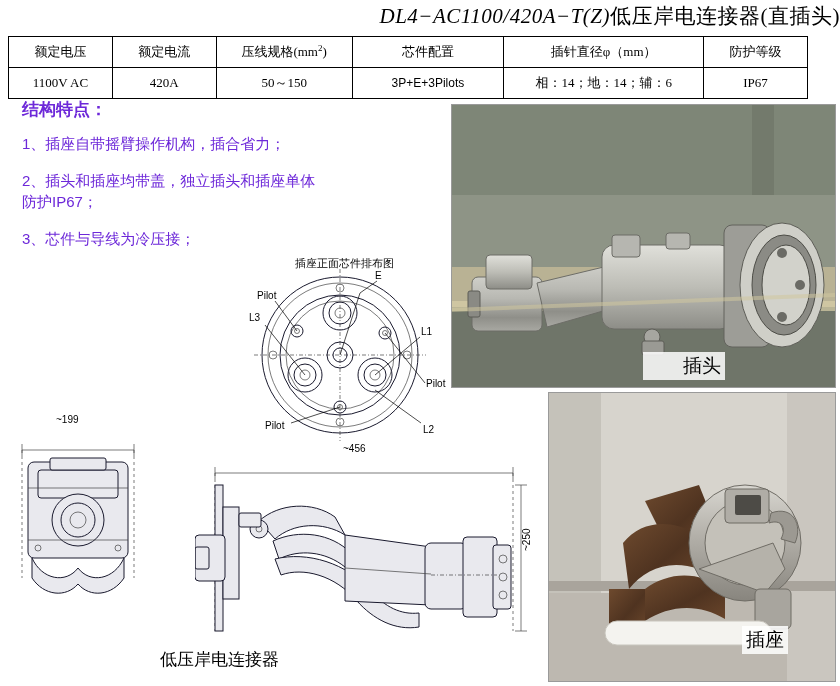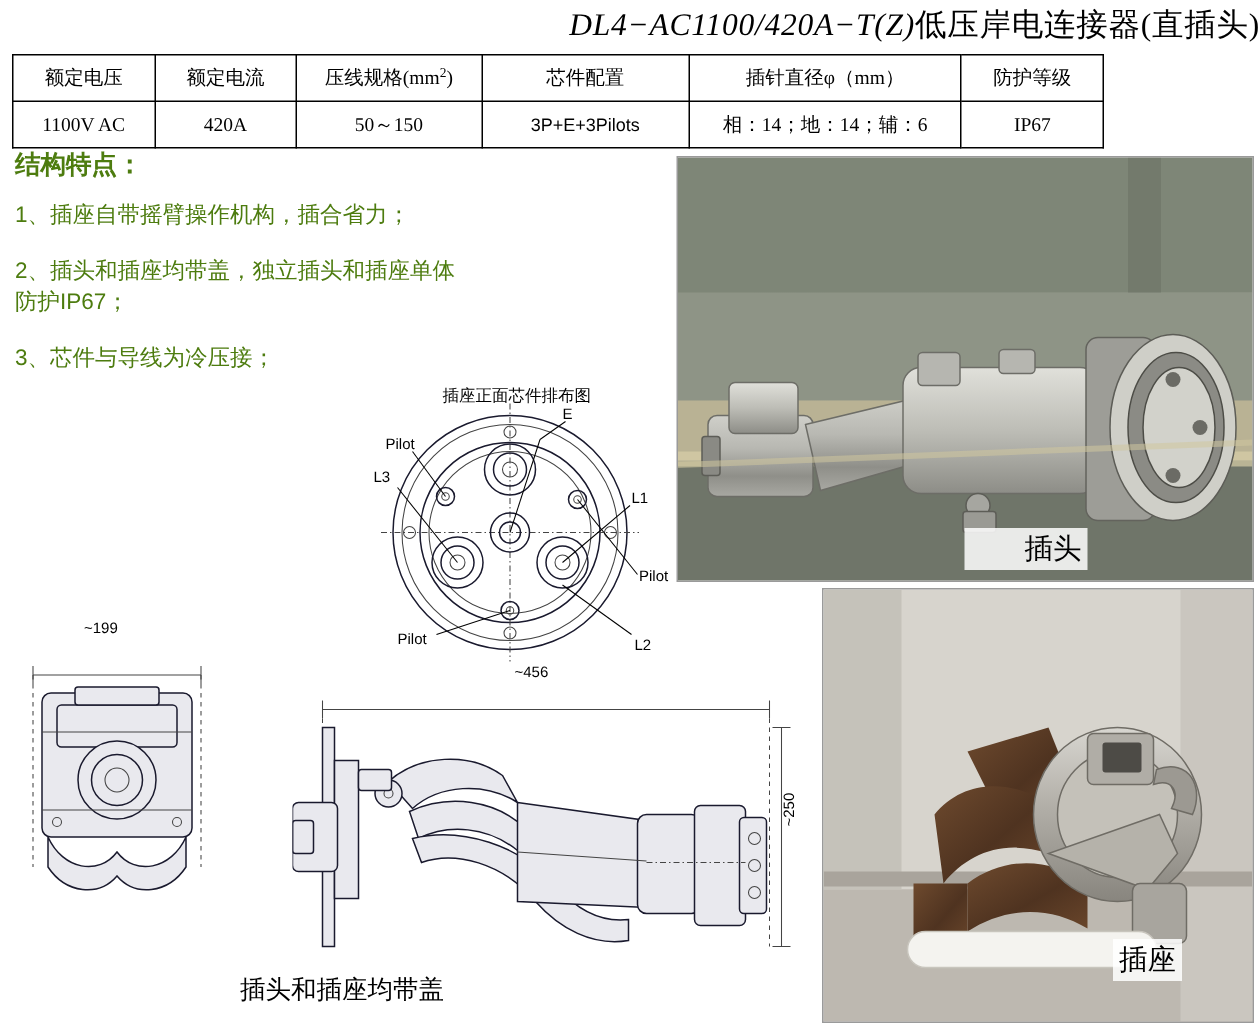--- a/index.html
+++ b/index.html
@@ -35,21 +35,21 @@
   }
   .title .cn {
     font-style: normal;
   }
 
   
   .spec-table {
     position: absolute;
     left: 8px;
     top: 36px;
-    width: 728px;
+    width: 800px;
     border-collapse: collapse;
     font-size: 13px;
     font-family: "Liberation Serif", serif;
   }
   .spec-table td, .spec-table th {
     border: 1px solid #000;
     text-align: center;
     padding: 4px 2px;
     font-weight: normal;
   }
@@ -65,24 +65,24 @@
   }
   .bold-cell {
     font-weight: bold;
     font-family: Liberation Sans, sans-serif;
     font-size: 12px;
   }
 
   
   .features {
     position: absolute;
-    left: 10px;
+    left: 22px;
     top: 98px;
     width: 300px;
-    color: #4d7c0f;
+    color: #6d28d9;
     font-family: "Liberation Sans", sans-serif;
   }
   .features-head {
     font-size: 17px;
     font-weight: bold;
     margin-bottom: 12px;
   }
   .feature-item {
     font-size: 15px;
     line-height: 21px;
@@ -424,15 +424,15 @@
       <circle cx="308" cy="140" r="4" class="ln-thin"></circle>
       <line x1="236" y1="120" x2="302" y2="120" class="ln-dash"></line>
       <line x1="150" y1="113" x2="236" y2="119" class="ln-thin"></line>
 
       <rect x="44" y="58" width="22" height="14" rx="2" class="fillg"></rect>
     </svg>
     <div class="dim-label" style="left:148px; top:-12px;">~456</div>
     <div class="dim-label" style="left:326px; top:96px; transform: rotate(-90deg); transform-origin: left top;">~250</div>
   </div>
 
-  <div class="drawing-caption">插头和插座均带盖</div>
+  <div class="drawing-caption">低压岸电连接器</div>
 
 </div>
 
 </body></html>

